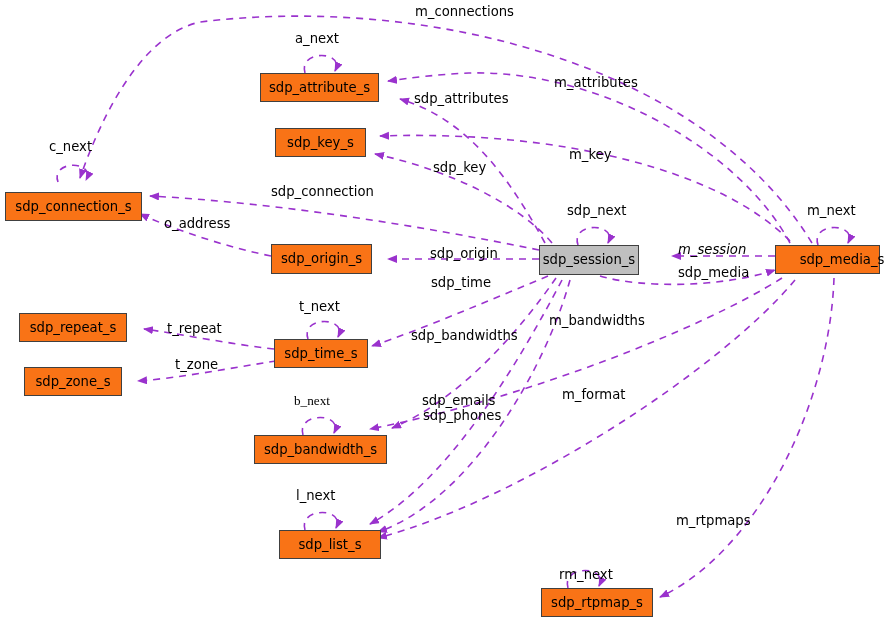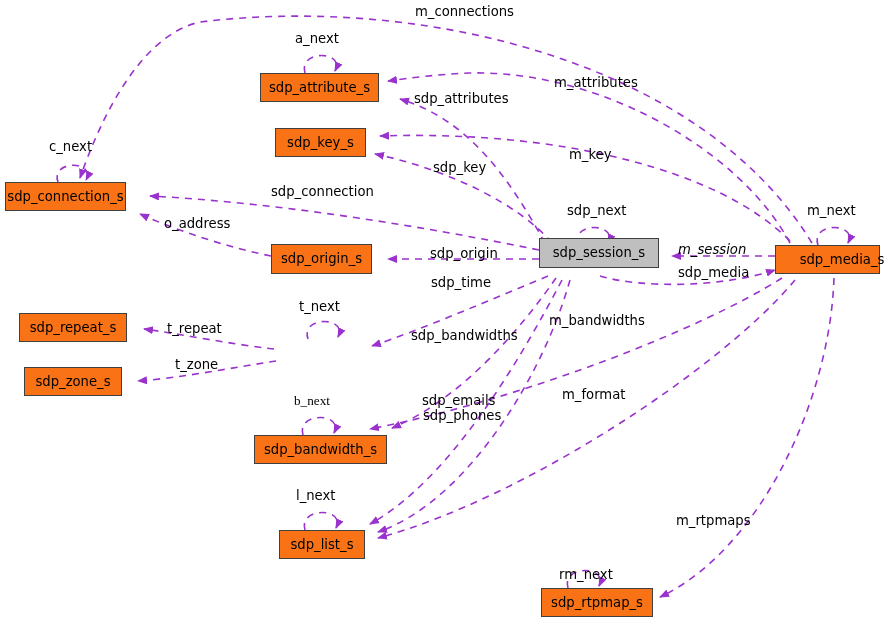--- a/index.html
+++ b/index.html
@@ -91,48 +91,51 @@
 
       <path d="M570,280 C545,370 470,500 378,532"></path>
 
       <path d="M795,280 C720,370 520,500 378,538"></path>
 
       <path d="M834,278 C830,400 760,550 660,597"></path>
 
     </g>
   </svg>
 
-  <div class="node" style="left:5px;top:182px;width:121px;height:29px;">
+  <div class="node" style="left:5px;top:192px;width:137px;height:29px;">
       <span>sdp_connection_s</span>
     </div>
   <div class="node" style="left:260px;top:73px;width:119px;height:29px;">
       <span>sdp_attribute_s</span>
     </div>
   <div class="node" style="left:275px;top:128px;width:91px;height:29px;">
       <span>sdp_key_s</span>
     </div>
   <div class="node" style="left:271px;top:244px;width:101px;height:30px;">
       <span>sdp_origin_s</span>
     </div>
-  <div class="node current" style="left:539px;top:238px;width:120px;height:30px;">
+  <div class="node current" style="left:539px;top:245px;width:100px;height:30px;">
       <span>sdp_session_s</span>
     </div>
   <div class="node" style="left:775px;top:245px;width:105px;height:29px;padding-left:29px;">
       <span>sdp_media_s</span>
     </div>
   <div class="node" style="left:19px;top:313px;width:108px;height:29px;">
       <span>sdp_repeat_s</span>
     </div>
   <div class="node" style="left:24px;top:367px;width:98px;height:29px;">
       <span>sdp_zone_s</span>
     </div>
+  <div class="node" style="left:274px;top:339px;width:94px;height:29px;">
+      <span>sdp_time_s</span>
+    </div>
   <div class="node" style="left:254px;top:435px;width:133px;height:29px;">
       <span>sdp_bandwidth_s</span>
     </div>
-  <div class="node" style="left:279px;top:530px;width:86px;height:29px;">
+  <div class="node" style="left:279px;top:530px;width:102px;height:29px;">
       <span>sdp_list_s</span>
     </div>
   <div class="node" style="left:541px;top:588px;width:112px;height:29px;">
       <span>sdp_rtpmap_s</span>
     </div>
 
   <div class="elabel" style="left:415px;top:5px;">m_connections</div>
   <div class="elabel" style="left:295px;top:32px;">a_next</div>
   <div class="elabel" style="left:554px;top:76px;">m_attributes</div>
   <div class="elabel" style="left:414px;top:92px;">sdp_attributes</div>

